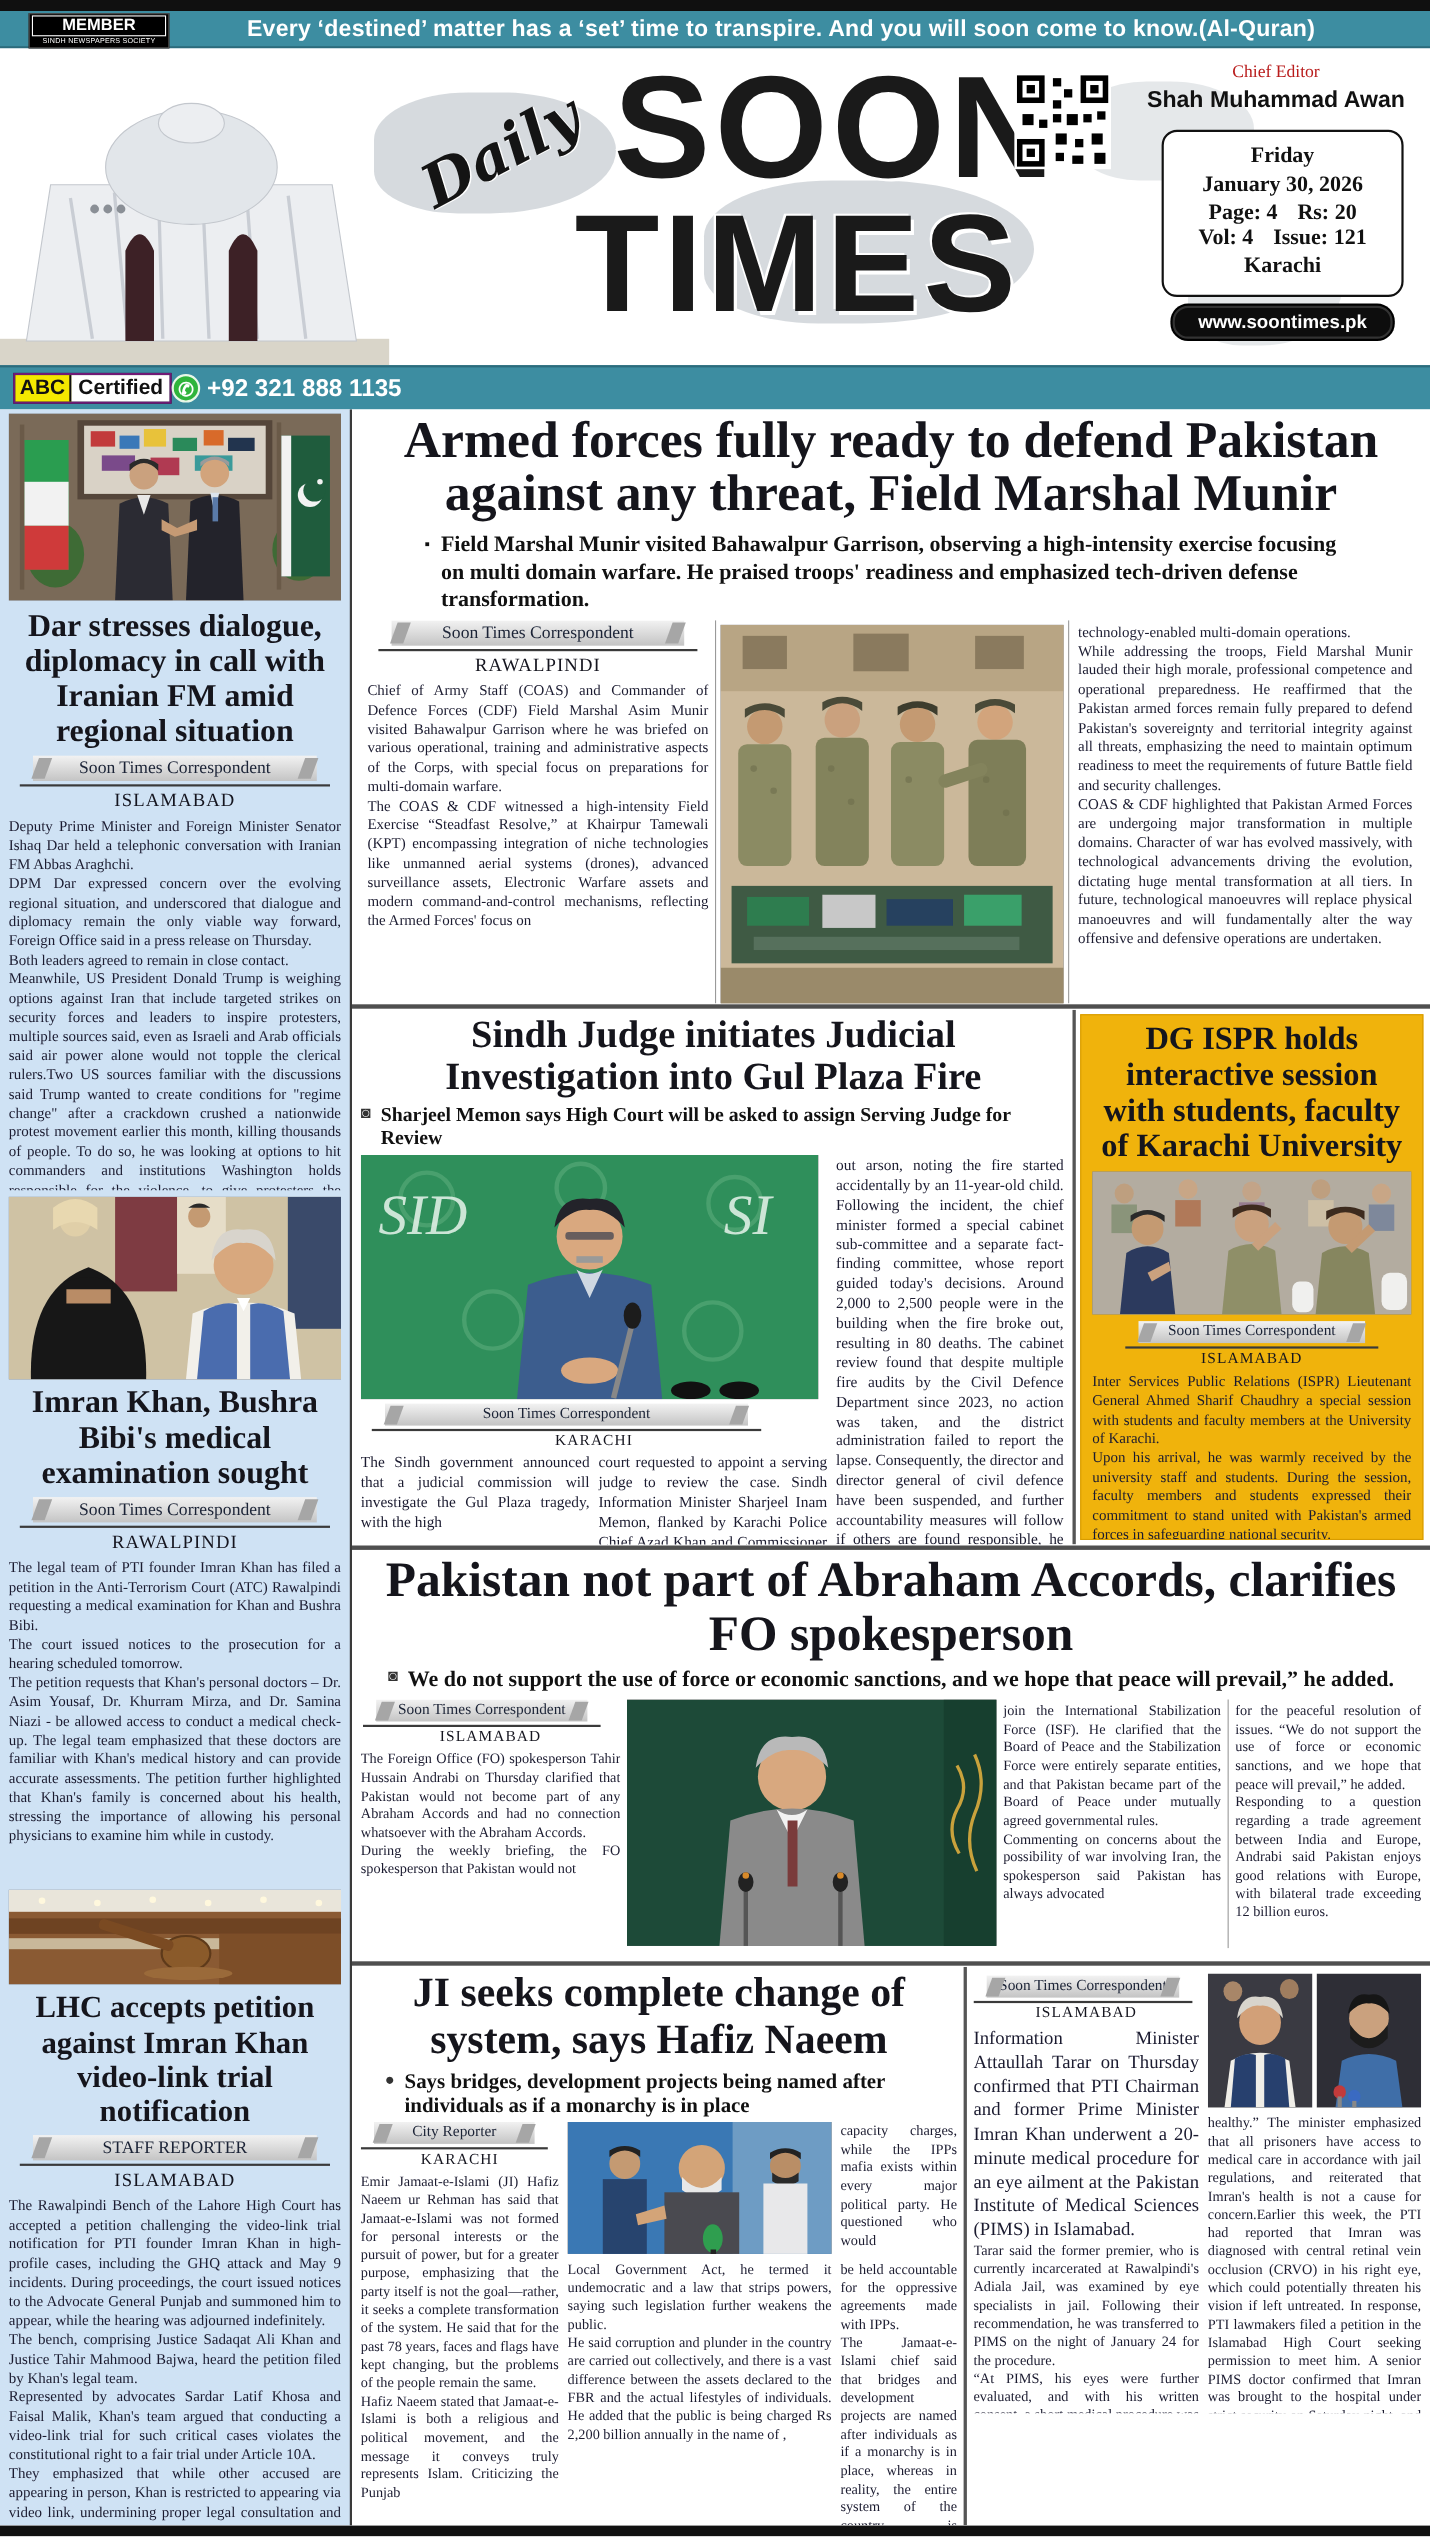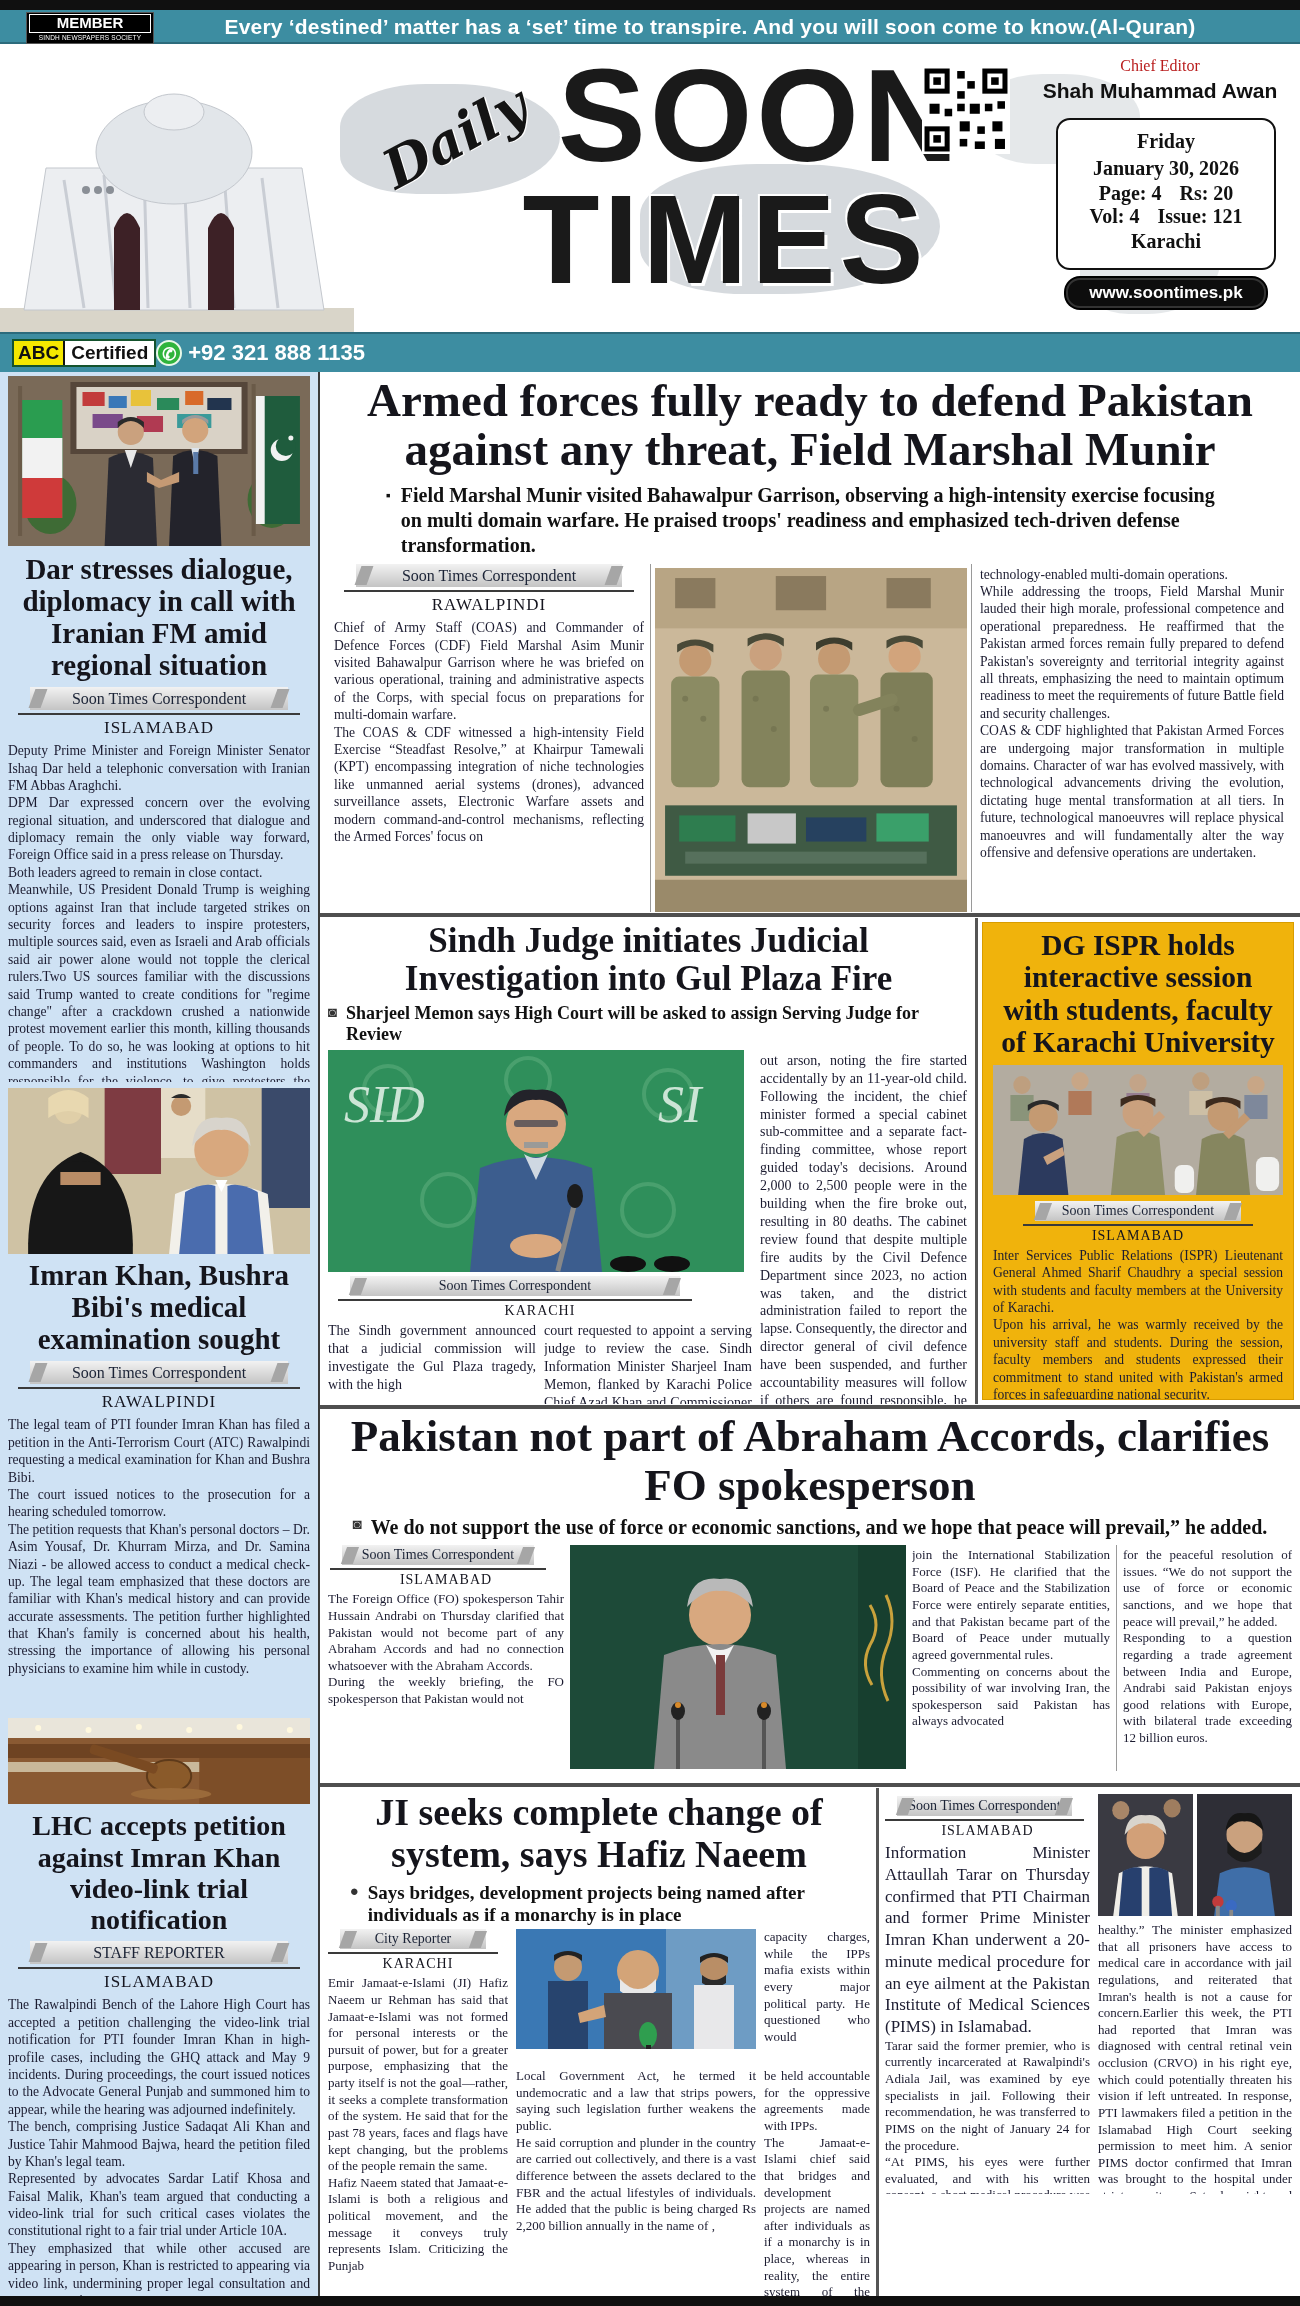--- a/index.html
+++ b/index.html
@@ -26,21 +26,21 @@
   .qr{position:absolute;left:922px;top:22px;z-index:3}
   .chief{position:absolute;left:1035px;top:12px;width:250px;text-align:center;z-index:3}
   .chief-label{font:16px/1.3 "Liberation Serif",serif;color:#b91c1c}
   .chief-name{font:700 21px/1.3 "Liberation Sans",sans-serif;color:#111}
   .issue-box{position:absolute;left:1056px;top:74px;width:220px;height:152px;border:2px solid #111;border-radius:14px;background:#fff;z-index:3;text-align:center;padding-top:8px}
   .issue-box div{font:700 20px/1.35 "Liberation Serif",serif;color:#111}
   .issue-row{display:flex;justify-content:center;gap:18px}
   .website{position:absolute;left:1066px;top:234px;width:200px;height:30px;background:#0d0d0d;border-radius:14px;border:2px solid #333;color:#fff;font:700 17px/26px "Liberation Sans",sans-serif;text-align:center;z-index:3;box-shadow:0 0 0 2px #000}
   
   .pub-bar{height:40px;background:#3d8da1;display:flex;align-items:center;position:relative;border-top:2px solid #2c6b7c}
-  .abc-badge{display:flex;margin-left:12px;border:2px solid #14532d;background:#0f172a}
+  .abc-badge{display:flex;margin-left:12px;border:2px solid #701a75;background:#0f172a}
   .abc{background:#f4e800;color:#111;font:700 19px/1.2 "Liberation Sans",sans-serif;padding:1px 4px;border-right:2px solid #111}
   .certified{background:#fff;color:#111;font:700 19px/1.2 "Liberation Sans",sans-serif;padding:1px 6px}
   .pub-line{flex:1;text-align:center;color:#fff;font:italic 23px/1 "DejaVu Serif",serif}
   .wa{display:flex;align-items:center;gap:6px;margin-right:14px}
   .wa-icon{width:26px;height:26px;border-radius:50%;background:#2fb43c;color:#fff;font:700 17px/26px "Liberation Sans",sans-serif;text-align:center;border:2px solid #e8f8e8}
   .wa-num{color:#fff;font:700 22px/1 "Liberation Sans",sans-serif}
   
   .main{height:1924px;display:flex;overflow:hidden}
   .left-col{width:320px;background:#cfe2f4;border-right:2px solid #3a3a3a;padding:4px 8px;overflow:hidden}
   .right-col{flex:1;display:flex;flex-direction:column;overflow:hidden}
@@ -92,21 +92,21 @@
   .row-d{flex:1;display:flex;overflow:hidden}
   .ji{width:556px;padding:4px 6px 0 8px;overflow:hidden}
   .ji-hl{font-size:38px;line-height:1.1}
   .ji-sub{width:92%;margin:6px auto 2px}
   .ji-body{display:flex;gap:8px;height:372px;overflow:hidden}
   .ji-a{width:180px;overflow:hidden}
   .ji-b{flex:1;display:flex;flex-direction:column}
   .ji-row1{display:flex;gap:8px;height:122px}
   .ji-photo{width:240px;height:120px}
   .ji-narrow{flex:1;overflow:hidden}
-  .ji-row2{display:flex;gap:8px;flex:1;margin-top:17px;overflow:hidden}
+  .ji-row2{display:flex;gap:8px;flex:1;margin-top:4px;overflow:hidden}
   .ji-c2{width:240px;overflow:hidden}
   .ji-c3{flex:1;overflow:hidden}
   .tarar{flex:1;padding:4px 8px 0 6px;overflow:hidden}
   .tarar-hl{font-size:34px;line-height:1.1}
   .tarar-body{display:flex;gap:8px;height:400px;margin-top:2px}
   .tarar-l{width:205px;overflow:hidden}
   .tarar-r{flex:1;overflow:hidden}
   .tarar-photos{display:flex;gap:4px;height:122px}
   .tarar-photos .photo{flex:1}
   .tarar-r .bt{margin-top:6px}

